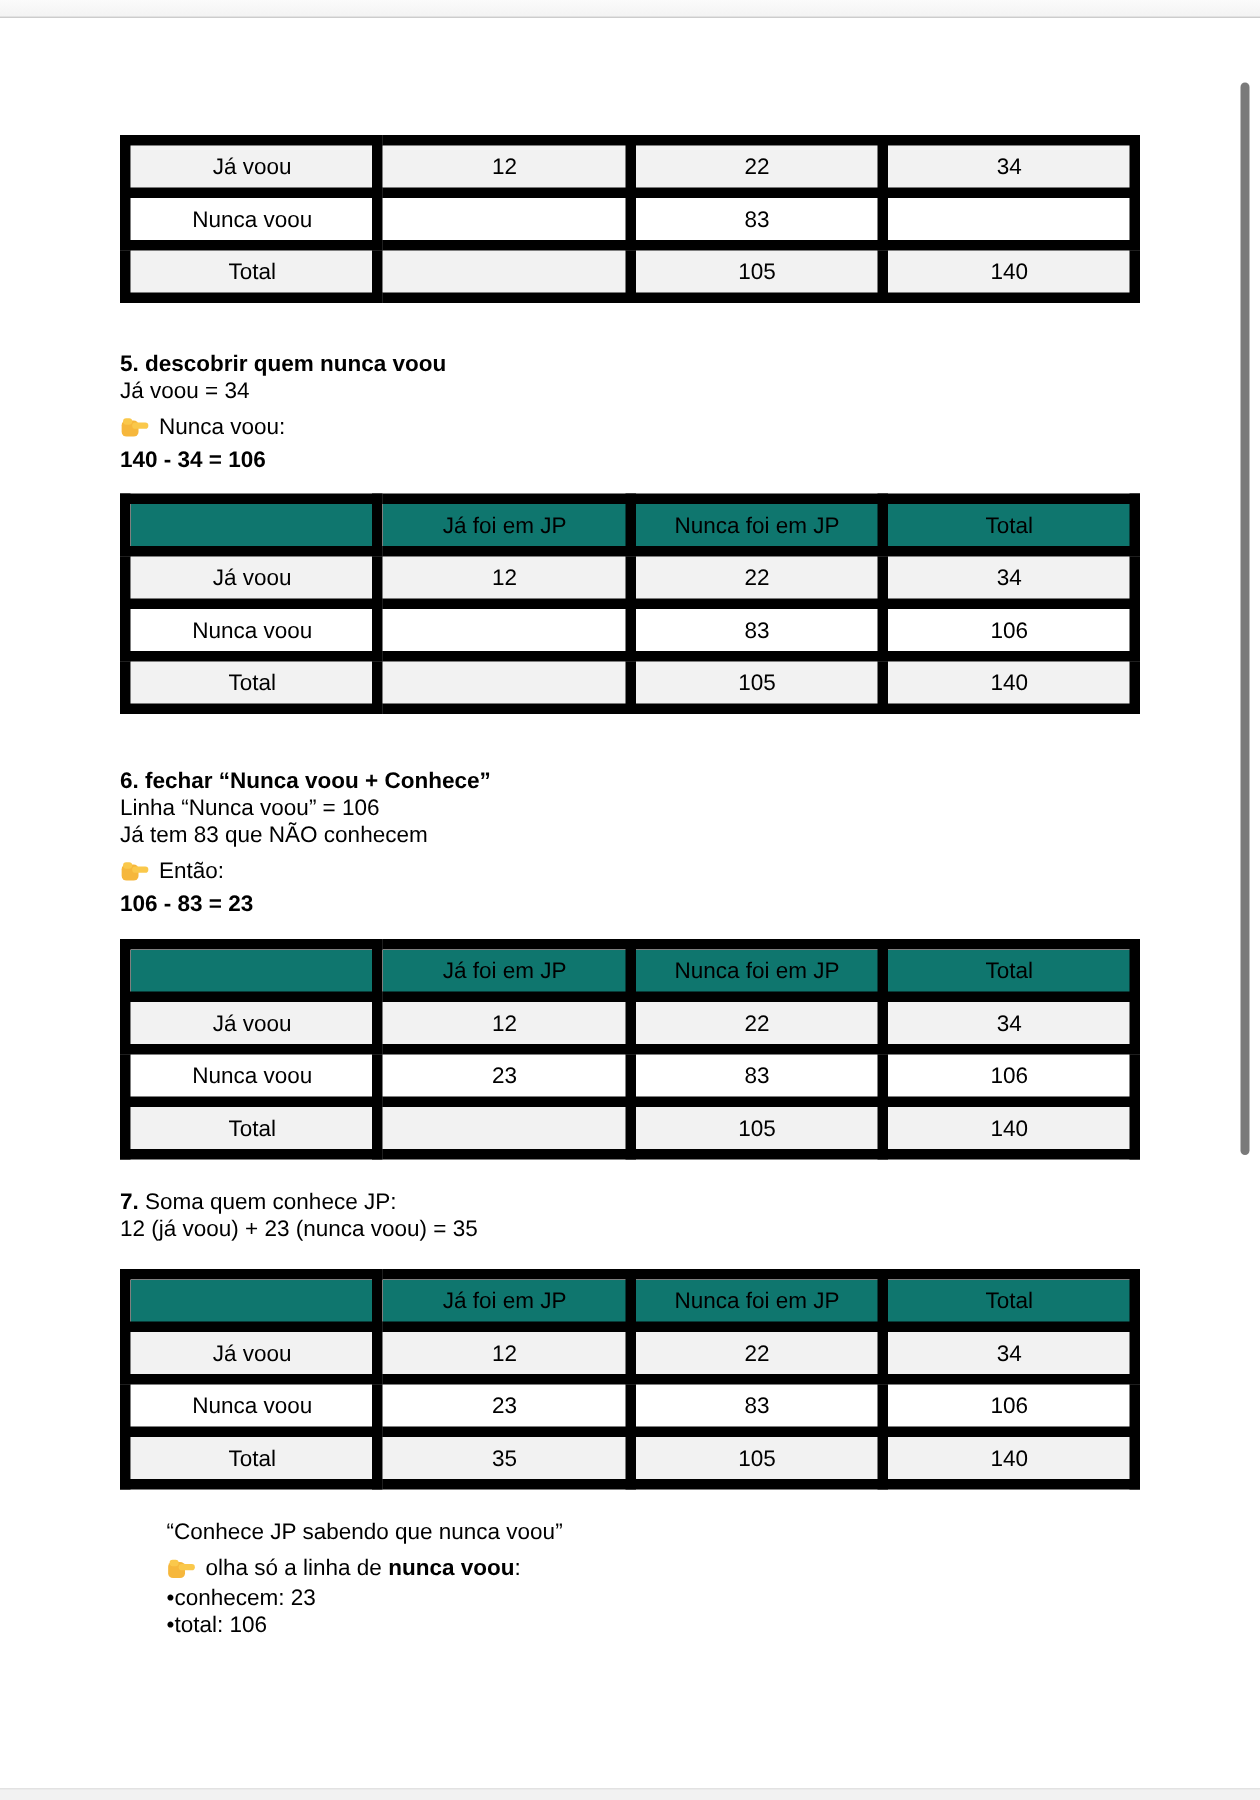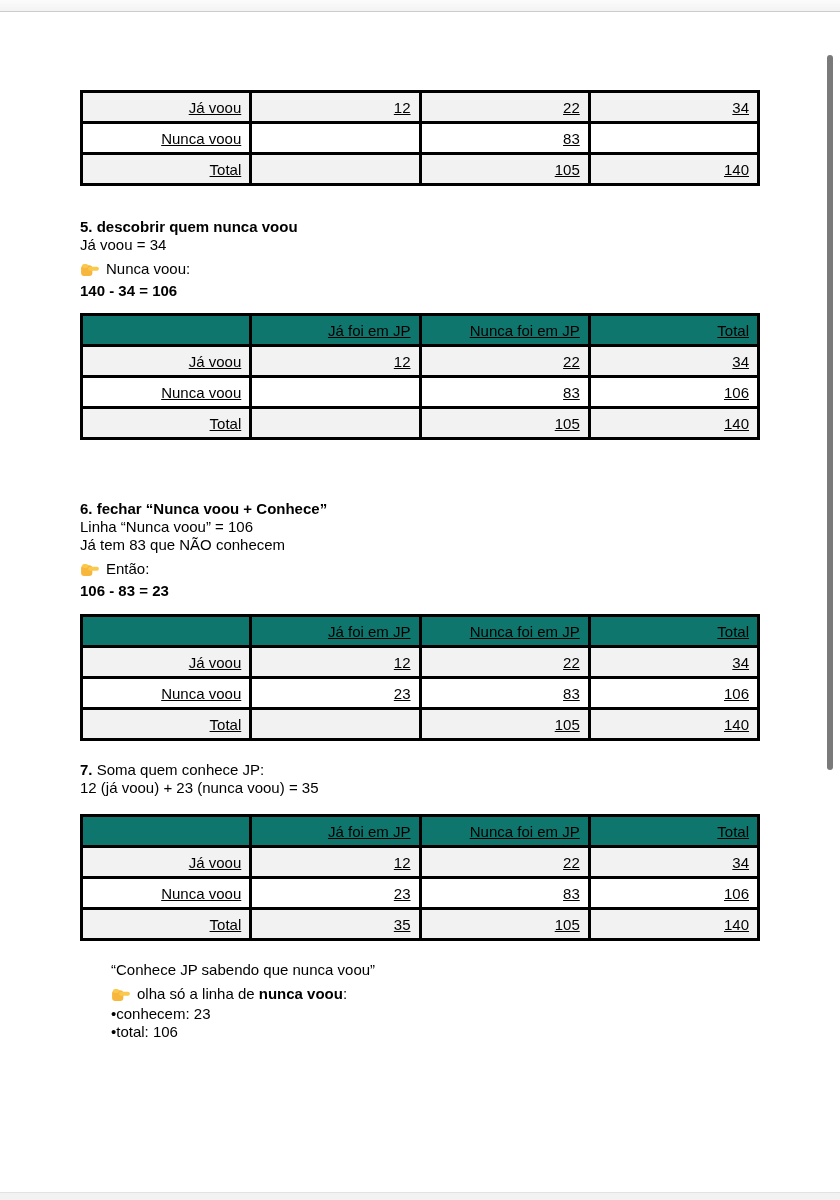--- a/index.html
+++ b/index.html
@@ -34,47 +34,46 @@
     margin-left: 80px;
     width: 680px;
   }
   table {
     border-collapse: collapse;
     table-layout: fixed;
     width: 680px;
     font-size: 15px;
   }
   th, td {
-    border: 3px solid #000000;
+    border: 7px solid #000000;
     height: 28px;
     padding: 0 8px 0 9px;
-    text-align: right;
+    text-align: center;
     font-weight: 400;
     vertical-align: middle;
     overflow: hidden;
     white-space: nowrap;
-    text-decoration: underline;
   }
   thead tr { background: #0f766e; }
   tbody tr:nth-child(odd)  { background: #f2f2f2; }
   tbody tr:nth-child(even) { background: #ffffff; }
 
   .step p, .answer p { margin: 0; font-size: 15px; line-height: 18px; }
   .bold { font-weight: 700; }
   .pointer-line { margin-top: 6px !important; }
   .formula { margin-top: 4px !important; font-weight: 700; }
   .hand {
     display: inline-block;
     vertical-align: -3px;
     margin-right: 6px;
   }
   .partial-table { margin-top: 78px; }
   #step5  { margin-top: 32px; }
   #table5 { margin-top: 13px; }
-  #step6  { margin-top: 60px; }
+  #step6  { margin-top: 36px; }
   #table6 { margin-top: 14px; }
   #step7  { margin-top: 20px; }
   #table7 { margin-top: 17px; }
   #answer { margin-top: 20px; margin-left: 31px; }
   .bullets { margin-top: 2px !important; }
   .result-line { margin-top: 6px !important; }
 </style>
 </head>
 <body>
 

